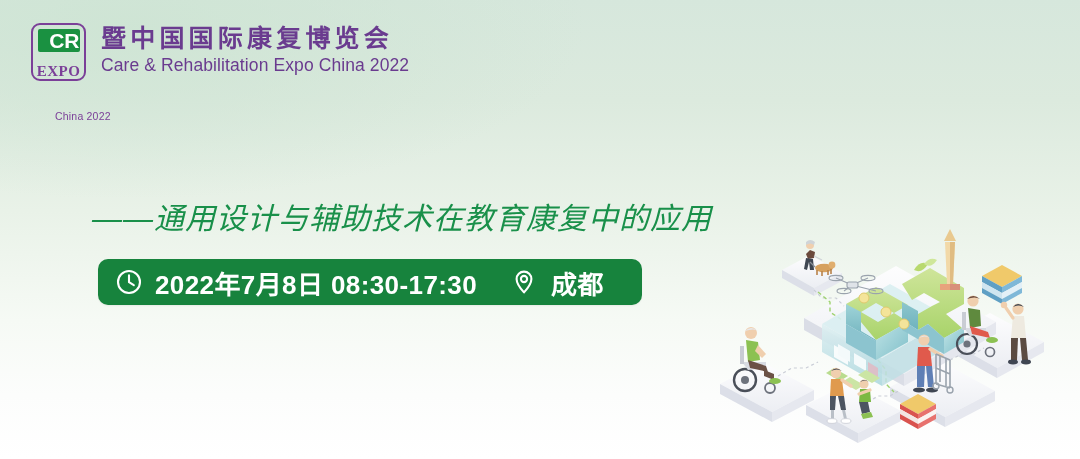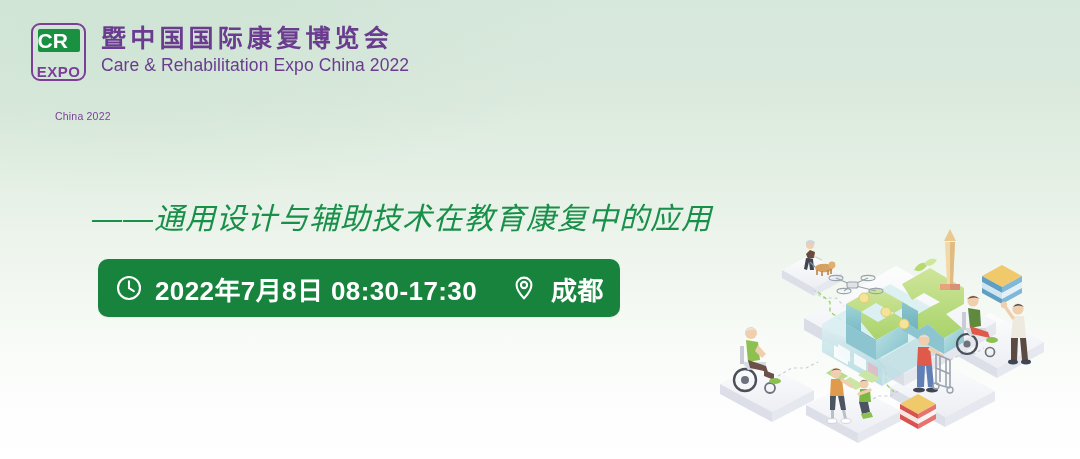--- a/index.html
+++ b/index.html
@@ -20,24 +20,24 @@
 
   
   #logo-lockup{ position:absolute; left:31px; top:23px; display:flex; align-items:flex-start; }
   #cr-mark{
     width:55px; height:58px; border:2px solid #7b3f98; border-radius:9px;
     display:flex; flex-direction:column; align-items:center; justify-content:flex-start;
     padding-top:4px; background:transparent;
   }
   #cr-square{
     width:42px; height:27px; background:#1a9141; border-radius:2px;
-    display:flex; align-items:center; justify-content:flex-start;
+    display:flex; align-items:center; justify-content:flex-end;
   }
   #cr-letters{ color:#ffffff; font-size:21px; font-weight:bold; letter-spacing:0px; line-height:1; }
-  #cr-expo{ color:#7b3f98; font-size:15px; font-weight:bold; line-height:1; margin-top:12px; letter-spacing:.5px; }
+  #cr-expo{ color:#7b3f98; font-size:15px; font-weight:bold; line-height:1; margin-top:12px; letter-spacing:.5px;font-family:Liberation Serif, serif; }
   #cr-china{ color:#7b3f98; font-size:10.5px; margin-top:3px; letter-spacing:.2px; text-align:left; width:70px;
              position:absolute; left:24px; top:84px; }
 
   #header-text{ margin-left:15px; }
   .hdr-cn{
     color:#6a3b8f; font-weight:bold; line-height:1.06; white-space:nowrap;
     font-size:25px;
   }
   #hdr-cn1{ letter-spacing:0px; }
   #hdr-cn2{ letter-spacing:4.2px; margin-top:2px; }
@@ -54,23 +54,23 @@
     text-shadow:0 1px 0 rgba(255,255,255,.35);
   }
   #sub-title{
     position:absolute; left:92px; top:204px;
     color:#19904a; font-size:30px; font-style:italic; font-weight:500;
     letter-spacing:1px; white-space:nowrap; line-height:1;
   }
 
   
   #info-pill{
-    position:absolute; left:98px; top:259px; height:58px;
+    position:absolute; left:98px; top:259px; height:46px;
     background:#17833d; border-radius:10px;
-    display:flex; align-items:center; padding:0 16px 0 18px; gap:0px;
+    display:flex; align-items:center; padding:0 38px 0 18px; gap:0px;
     box-shadow:0 1px 2px rgba(0,0,0,.06);
   }
   .pill-icon{ width:26px; height:26px; flex:0 0 auto; }
   .pill-text{
     color:#ffffff; font-size:26px; font-weight:bold; letter-spacing:.4px; white-space:nowrap;
   }
   #pill-datetime{ margin-left:13px; }
   #pin-icon-wrap{ margin-left:34px; display:flex; align-items:center; }
   #pill-city{ margin-left:14px; }
 

